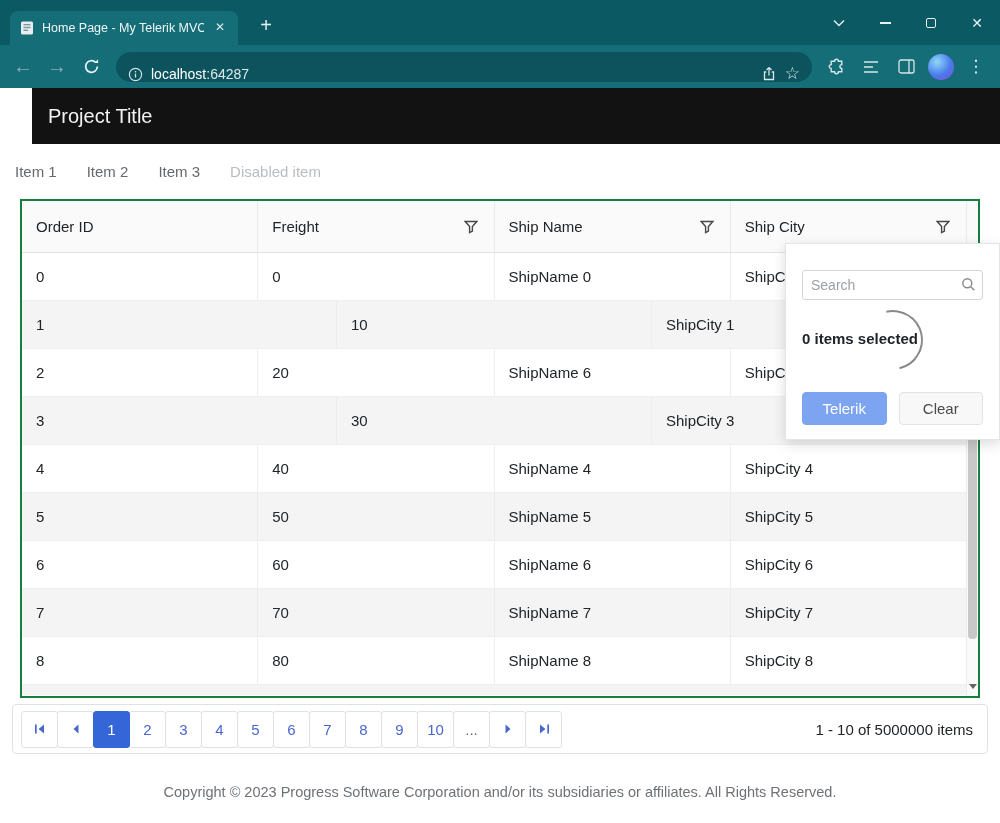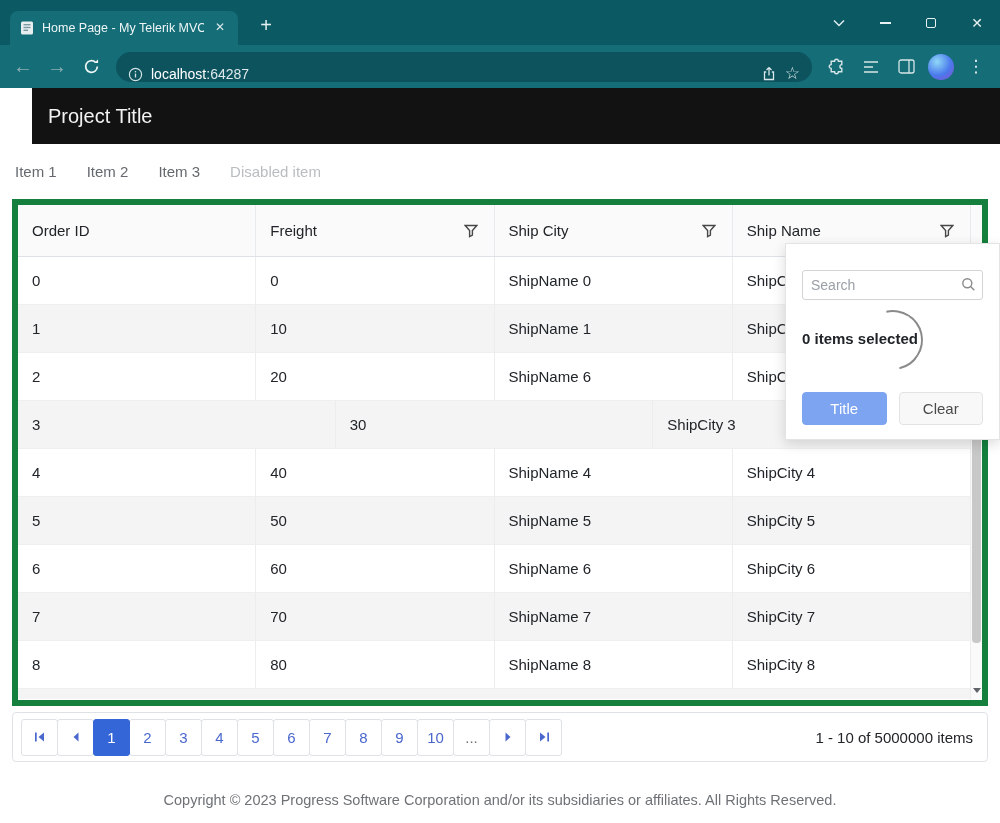--- a/index.html
+++ b/index.html
@@ -37,21 +37,21 @@
   .menu-dots { color:#e3eef0; font-size:17px; }
 
   
   .site-header { height:56px; background:#121212; display:flex; align-items:center; padding-left:16px;margin-left:32px; }
   .site-title { color:#f2f2f2; font-size:20px; font-weight:400; }
   .menubar { height:55px; display:flex; align-items:center; padding-left:15px; gap:30px; }
   .menu-item { font-size:15px; color:#65696e; }
   .menu-item.disabled { color:#b9bdc1; }
 
   
-  .grid { margin:0 12px; border:6px solid #15803d; }
+  .grid { margin:0 20px; border:2px solid #15803d; }
   .grid-header { display:flex; height:52px; background:#fafafa; border-bottom:1px solid #dee2e6; }
   .gh-cell { flex:1; position:relative; display:flex; align-items:center; padding-left:14px; font-size:15px; color:#212529; }
   .gh-cell + .gh-cell { border-left:1px solid #e8ebee; }
   .gh-filler { width:12px; background:#fafafa; border-left:1px solid #e8ebee; }
   .filter-btn { position:absolute; right:8px; top:50%; transform:translateY(-50%); width:30px; height:30px;
                 display:flex; align-items:center; justify-content:center; border-radius:4px; }
   .grid-body { position:relative; height:443px; overflow:hidden; }
   .row { display:flex; height:48px; border-bottom:1px solid #efefef; padding-right:12px; background:#fff; }
   .row.alt { background:#f4f4f4; }
   .row.sliver { height:10px; border-bottom:none; }
@@ -199,49 +199,48 @@
       </div>
       <div class="gh-cell">
         <span>Freight</span>
         <span class="filter-btn">
           <svg width="14" height="14" viewBox="0 0 14 14" fill="none" stroke="#474747" stroke-width="1.4">
               <path d="M1.2 1.5h11.6L8.4 6.6v4.4l-2.8 1.5V6.6z"></path>
             </svg>
         </span>
       </div>
       <div class="gh-cell">
+        <span>Ship Name</span>
+        <span class="filter-btn">
+          <svg width="14" height="14" viewBox="0 0 14 14" fill="none" stroke="#474747" stroke-width="1.4">
+              <path d="M1.2 1.5h11.6L8.4 6.6v4.4l-2.8 1.5V6.6z"></path>
+            </svg>
+        </span>
+      </div>
+      <div class="gh-cell">
         <span>Ship City</span>
         <span class="filter-btn">
           <svg width="14" height="14" viewBox="0 0 14 14" fill="none" stroke="#474747" stroke-width="1.4">
               <path d="M1.2 1.5h11.6L8.4 6.6v4.4l-2.8 1.5V6.6z"></path>
             </svg>
         </span>
       </div>
-      <div class="gh-cell">
-        <span>Ship Name</span>
-        <span class="filter-btn">
-          <svg width="14" height="14" viewBox="0 0 14 14" fill="none" stroke="#474747" stroke-width="1.4">
-              <path d="M1.2 1.5h11.6L8.4 6.6v4.4l-2.8 1.5V6.6z"></path>
-            </svg>
-        </span>
-      </div>
       <div class="gh-filler"></div>
     </div>
 
     <div class="grid-body">
       <div class="row">
         <div class="cell">0</div>
         <div class="cell">0</div>
         <div class="cell">ShipName 0</div>
         <div class="cell">ShipCity 0</div>
       </div>
       <div class="row alt">
         <div class="cell">1</div>
         <div class="cell">10</div>
-        <div class="cell">ShipName 1</div>
         <div class="cell">ShipCity 1</div>
       </div>
       <div class="row">
         <div class="cell">2</div>
         <div class="cell">20</div>
         <div class="cell">ShipName 6</div>
         <div class="cell">ShipCity 2</div>
       </div>
       <div class="row alt">
         <div class="cell">3</div>
@@ -295,21 +294,21 @@
       <span class="search-ic">
         <svg width="15" height="15" viewBox="0 0 15 15" fill="none" stroke="#8a8a8a" stroke-width="1.4">
             <circle cx="6.3" cy="6.3" r="4.5"></circle>
             <line x1="9.8" y1="9.8" x2="13.3" y2="13.3"></line>
           </svg>
       </span>
     </div>
     <div class="popup-status">0 items selected</div>
     <div class="spinner"></div>
     <div class="popup-buttons">
-      <div class="btn btn-filter">Title</div>
+      <div class="btn btn-filter">Telerik</div>
       <div class="btn btn-clear">Clear</div>
     </div>
   </div>
 
   <div class="pager">
     <div class="pager-left">
       <div class="p-btn">
         <svg width="12" height="10" viewBox="0 0 12 10">
             <rect x="1" y="0.5" width="1.7" height="9" fill="#4a67cd"></rect>
             <path d="M10 0.5L4.5 5l5.5 4.5z" fill="#4a67cd"></path>

